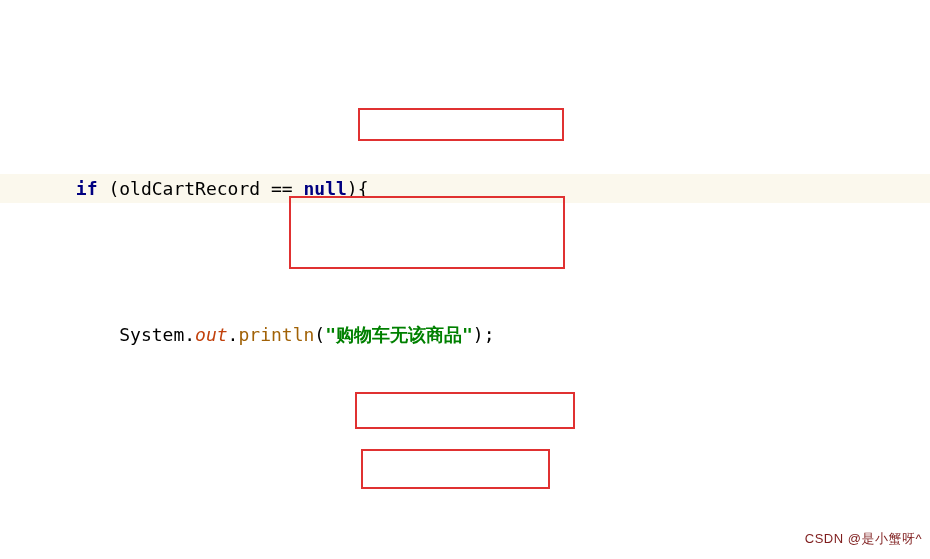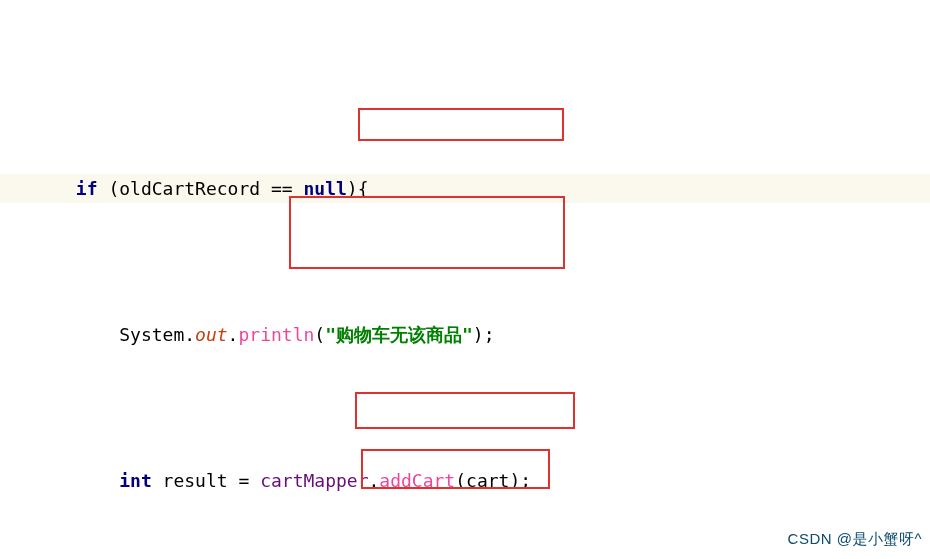--- a/index.html
+++ b/index.html
@@ -21,60 +21,59 @@
   .line {
     position: relative;
     height: 30px;
     white-space: pre;
   }
   .kw    { color: #000080; font-weight: bold; }    
   .field { color: #c2410c; font-style: italic; }    
   .ident { color: #660e7a; }                         
   .str   { color: #008000; font-weight: bold; }     
   .plain { color: #000000; }
-  .method{ color: #ec4899; margin-top: 36px; }
+  .method{ color: #a16207; margin-top: 36px; }
   .highlight-band {
     position: absolute;
     left: 0; right: 0;
     background: #fbf8ed;
     z-index: 0;
   }
   .line > span { position: relative; z-index: 1; }
   .redbox {
     position: absolute;
     border: 2px solid #e03131;
     z-index: 3;
     box-sizing: border-box;
   }
   .watermark {
     position: absolute;
     right: 8px;
     bottom: 6px;
     font-family: sans-serif;
-    font-size: 15px;
-    color: #0c4a6e;
+    font-size: 13px;
+    color: #7f1d1d;
     letter-spacing: 0.5px;
     z-index: 5;
   }
 </style>
 </head>
 <body>
 
 <div class="code-area">
 
   <div class="highlight-band" style="top:174px;height:29px;"></div>
 
   
   <div class="line"><span class="plain">       </span><span class="kw">if</span><span class="plain"> (</span><span class="plain">oldCartRecord</span><span class="plain"> == </span><span class="kw">null</span><span class="plain">){</span></div>
 
   
   <div class="line"><span class="plain">           </span><span class="plain">System</span><span class="plain">.</span><span class="field">out</span><span class="plain">.</span><span class="method">println</span><span class="plain">(</span><span class="str">"购物车无该商品"</span><span class="plain">);</span></div>
 
   
-  <div class="line"><span class="plain">           </span><span class="kw">int</span><span class="plain"> </span><span class="plain">result</span><span class="plain"> = </span><span class="ident">cartMapper</span><span class="plain">.</span><span class="method">addCart</span><span class="plain">(</span><span class="plain">cart</span><span class="plain">);</span></div>
 
   
   
 
   
   
 
   
   
 

